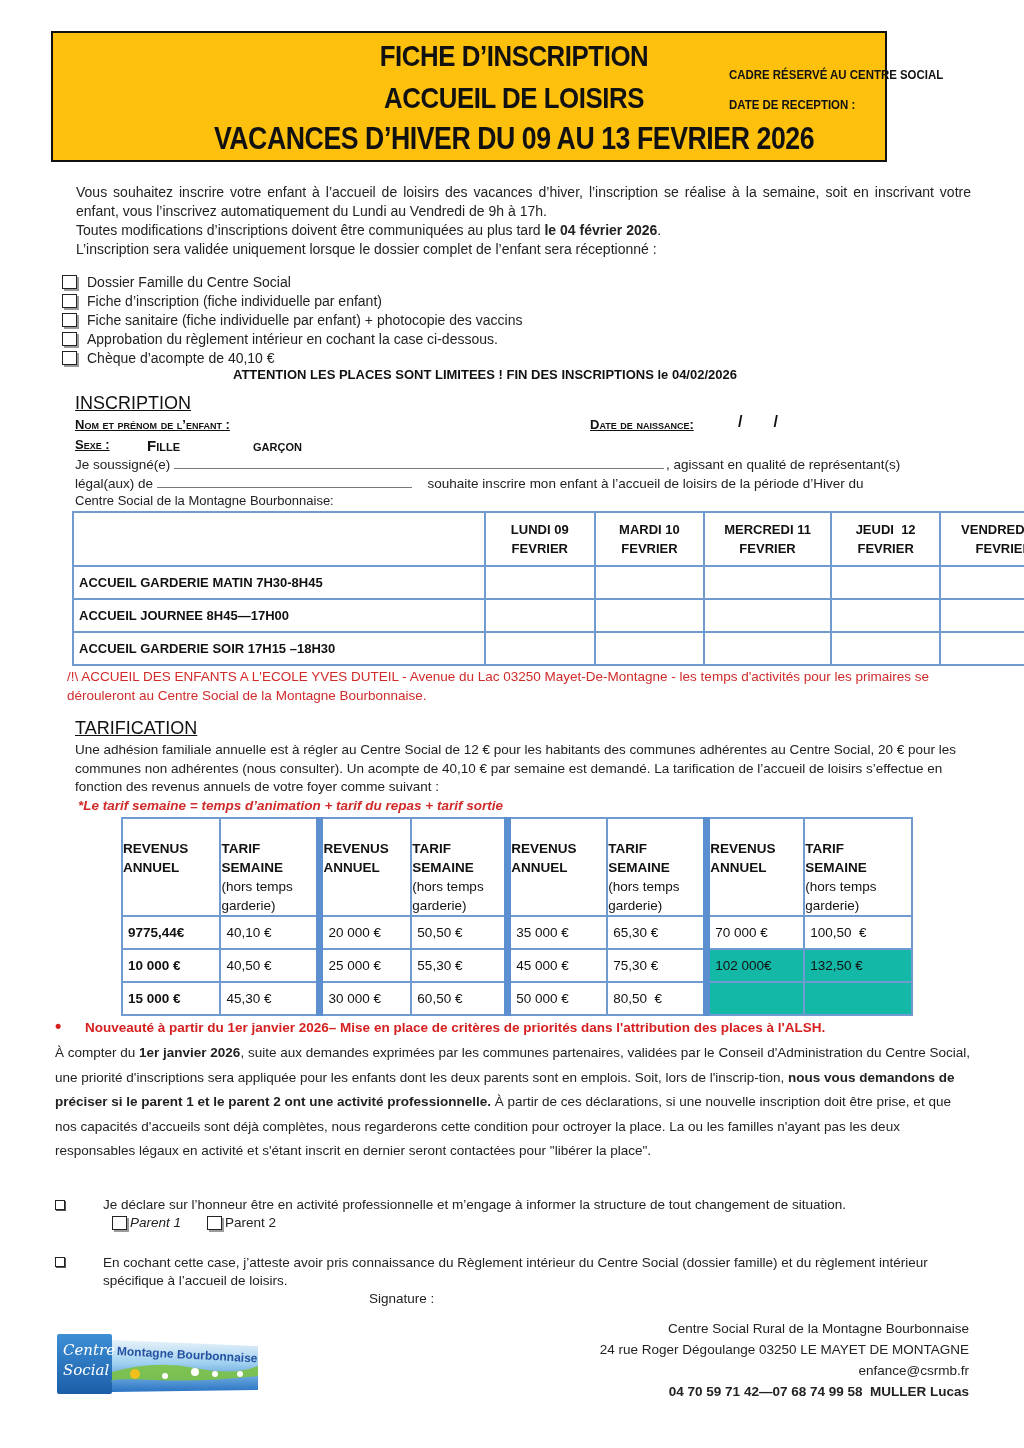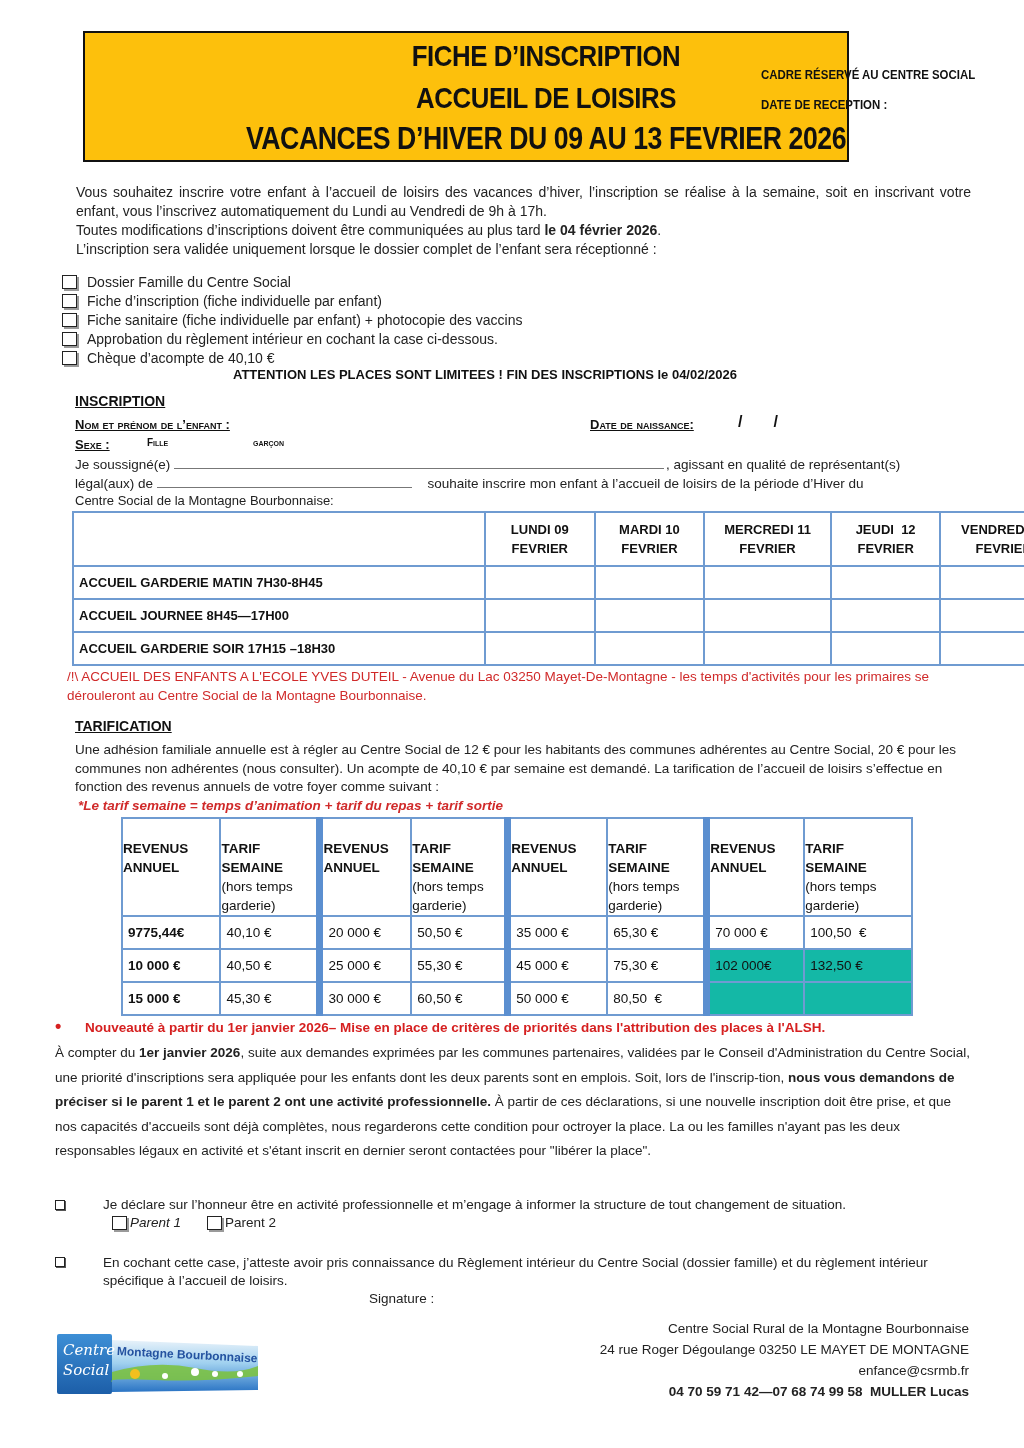--- a/index.html
+++ b/index.html
@@ -2,44 +2,44 @@
 <html><head>
 <meta charset="utf-8">
 <style>
   * { box-sizing: border-box; margin: 0; padding: 0; }
   html, body { width: 1024px; height: 1448px; background: #ffffff; }
   body { position: relative; font-family: "Liberation Sans", sans-serif; color: #111; overflow: hidden; }
 
   .abs { position: absolute; }
 
   
-  .banner { left: 51px; top: 31px; width: 766px; height: 131px; background: #fdc00c; border: 2px solid #111; margin-left: 32px; }
+  .banner { left: 51px; top: 31px; width: 836px; height: 131px; background: #fdc00c; border: 2px solid #111; }
   .banner .t1, .banner .t2, .banner .t3 { position: absolute; font-weight: bold; color: #111; font-family: "Liberation Sans", sans-serif; letter-spacing: -0.5px; transform: scaleX(0.86); transform-origin: center; text-align: center; }
   .banner .t1 { left: 250px; width: 480px; top: 6px; font-size: 30px; transform-origin: 50% 50%; margin-left: -240px; left: 461px; }
   .banner .t2 { left: 461px; margin-left: -240px; width: 480px; top: 48px; font-size: 30px; }
   .banner .t3 { left: 461px; margin-left: -430px; width: 860px; top: 88px; font-size: 31px; }
   .banner .reserve { position: absolute; left: 676px; top: 34px; font-size: 13px; font-weight: bold; transform: scaleX(0.88); transform-origin: left; white-space: nowrap; }
   .banner .reception { position: absolute; left: 676px; top: 64px; font-size: 13px; font-weight: bold; transform: scaleX(0.88); transform-origin: left; white-space: nowrap; }
 
   .intro { left: 76px; top: 183px; width: 895px; }
   .intro p { font-size: 14px; line-height: 19px; color: #222; }
   .intro .justify { text-align: justify; }
 
   
   .checklist { left: 62px; top: 272px; }
   .checklist .row { display: flex; align-items: center; height: 19px; }
   .cbox { display: inline-block; width: 15px; height: 14px; border: 1.5px solid #222; background: #fff; box-shadow: 2px 2px 0 #9a9a9a; margin-right: 10px; flex-shrink: 0; }
   .checklist .label { font-size: 14px; color: #222; }
 
   .attention { left: 233px; top: 367px; font-size: 13px; font-weight: bold; color: #111; white-space: nowrap; }
 
   
-  .h-section { font-size: 14px; font-weight: bold; text-decoration: underline; color: #111; }
+  .h-section { font-size: 18px; font-weight: normal; text-decoration: underline; color: #111; }
   .sc { font-variant: small-caps; font-weight: bold; text-decoration: underline; font-size: 13px; }
-  .smallcaps-bold { font-variant: small-caps; font-weight: bold; font-size: 10px; }
+  .smallcaps-bold { font-variant: small-caps; font-weight: bold; font-size: 15px; }
 
   .line { display: inline-block; border-bottom: 1px solid #777; height: 14px; vertical-align: baseline; }
 
   
   table { border-collapse: collapse; }
   .sched { left: 72px; top: 511px; width: 996px; }
   .sched td, .sched th { border: 2px solid #6f9bd1; }
   .sched th { font-size: 13px; font-weight: bold; text-align: center; line-height: 19px; height: 54px; color: #111; }
   .sched td { height: 33px; font-size: 13px; font-weight: bold; padding-left: 5px; color: #111; }
 

